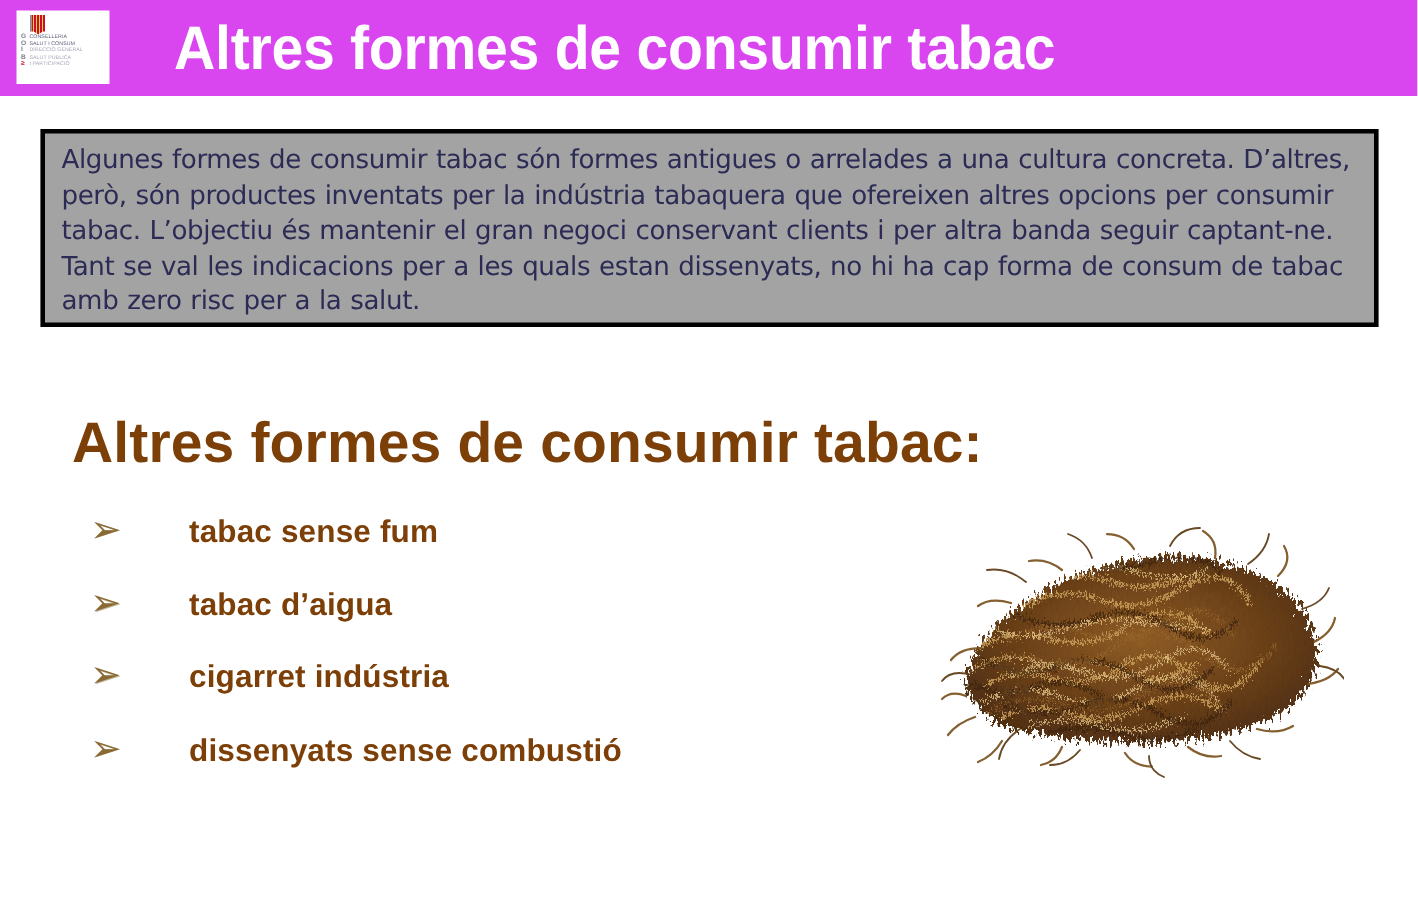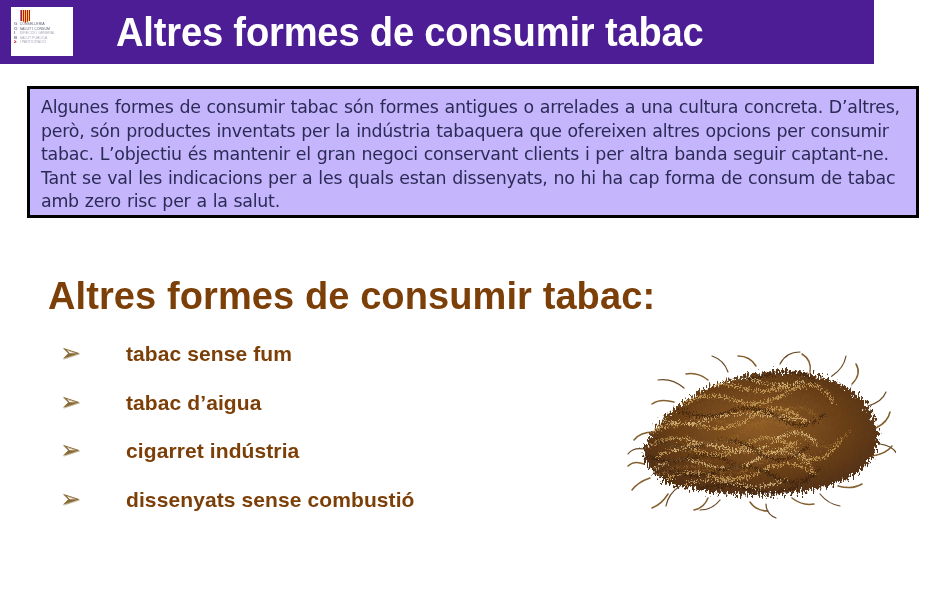--- a/index.html
+++ b/index.html
@@ -12,22 +12,22 @@
     height: 604px;
     position: relative;
     overflow: hidden;
     font-family: "Liberation Sans", sans-serif;
   }
 
   
   #header-bar {
     position: absolute;
     left: 0; top: 0;
-    width: 874px; height: 64px;
-    background: #4c1d95;
+    width: 945px; height: 64px;
+    background: #d946ef;
   }
   #logo-box {
     position: absolute;
     left: 11px; top: 7px;
     width: 62px; height: 49px;
     background: #ffffff;
     box-sizing: border-box;
     padding: 3px 2px 2px 3px;
     display: flex;
     flex-direction: column;
@@ -98,21 +98,21 @@
   }
 
   
   #intro-box {
     position: absolute;
     left: 27px; top: 86px;
     width: 892px;
     height: 132px;
     box-sizing: border-box;
     border: 3px solid #000000;
-    background: #c4b5fd;
+    background: #a3a3a3;
     padding: 7px 10px 0 11px;
   }
   #intro-text {
     color: #2b2b55;
     font-size: 17.4px;
     line-height: 23.6px;
     font-family: "DejaVu Sans", sans-serif;
     letter-spacing: -0.25px;
     word-spacing: 0.6px;
   }

